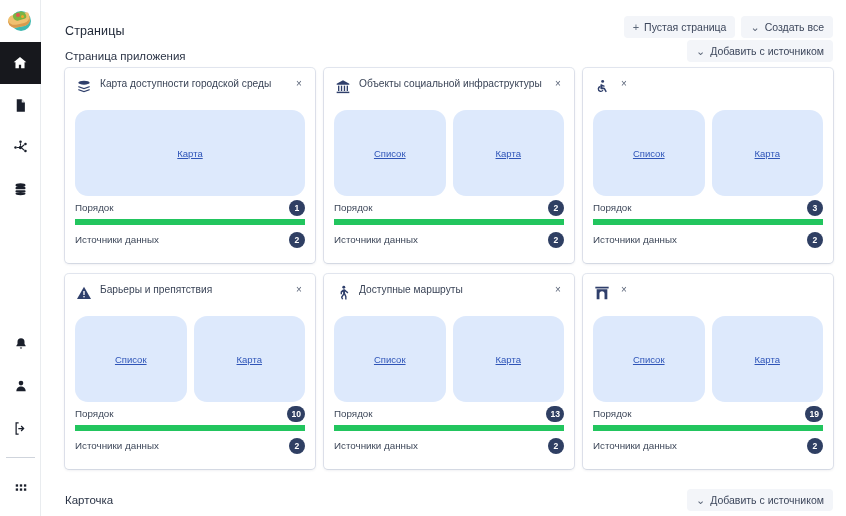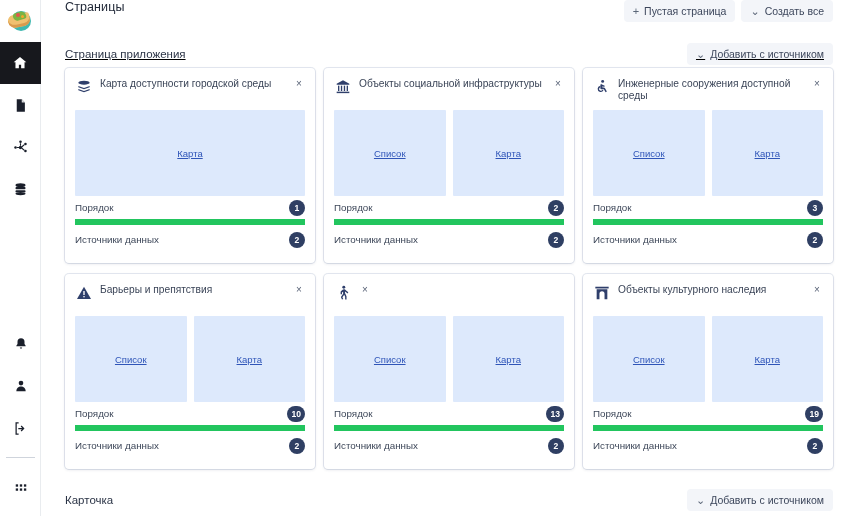--- a/index.html
+++ b/index.html
@@ -75,21 +75,21 @@
   }
 
   
   .main {
     flex: 1 1 auto; height: 516px; position: relative;
     background: #ffffff;
     overflow: hidden;
   }
 
   .page-header {
-    display: flex; align-items: flex-start; justify-content: space-between;
+    display: flex; align-items: flex-end; justify-content: space-between;
     padding: 0 13px 0 24px;
     height: 38px;
     gap: 32px;
   }
   .page-title {
     font-size: 12.5px; color: #222a39; letter-spacing: .1px;
   }
   .header-actions { display: flex; align-items: center; gap: 6px; }
   .ghost-btn {
     display: inline-flex; align-items: center; gap: 5px;
@@ -98,24 +98,23 @@
     padding: 5px 9px;
     font-size: 10.5px;
     color: #3d475c;
     font-family: inherit;
     cursor: pointer;
     white-space: nowrap;
   }
   .ghost-btn .gl { font-size: 11px; line-height: 1; color: #5b6678; }
 
   .section-head {
-    display: flex; align-items: center; justify-content: space-between;
+    display: flex; align-items: flex-end; justify-content: space-between;
     padding: 8px 13px 6px 24px;
     height: 30px;
-    text-decoration: underline;
   }
   .section-title { font-size: 11.5px; color: #2b3446; }
 
   .cards-area { padding: 0 13px 0 24px; }
   .card-row { display: flex; gap: 9px; margin-bottom: 11px; }
 
   .card {
     flex: 1 1 0;
     background: #ffffff;
     border-radius: 4px;
@@ -148,21 +147,21 @@
     width: 12px; height: 12px; line-height: 12px; text-align: center;
     font-size: 10px; color: #5a6478; cursor: pointer;
     margin-top: 1px;
   }
 
   .preview-row { display: flex; gap: 7px; margin-top: 3px; }
   .preview-box {
     flex: 1 1 0;
     height: 86px;
     background: #dde9fc;
-    border-radius: 1px;
+    border-radius: 13px;
     display: flex; align-items: center; justify-content: center;
   }
   .preview-box.single { flex: 1 1 100%; }
   .preview-link {
     font-size: 9.5px; color: #2f55b8;
     text-decoration: underline;
     cursor: pointer;
   }
 
   .meta-row {
@@ -372,21 +371,20 @@
           </div>
           <div class="card">
             <div class="card-head">
               <div class="card-icon">
                 <svg width="16" height="16" viewBox="0 0 24 24" fill="currentColor">
                   <circle cx="13" cy="3.6" r="2.2"></circle>
                   <path d="M11.2 7.2c-1 .2-1.6 1-1.6 2v4.6c0 .9.7 1.6 1.6 1.6h3.6l2.6 4.4 1.9-1.1-3-5.1c-.3-.5-.8-.8-1.4-.8h-2.3v-2l2.8 1.1 0.7-1.9-4.2-1.7c-.2-.1-.5-.1-.7-.1z"></path>
                   <path d="M14.3 16.6a4.6 4.6 0 1 1-4.8-6.3l.2 2.1a2.6 2.6 0 1 0 2.9 3.6z"></path>
                 </svg>
               </div>
-              <div class="card-title">Инженерные сооружения доступной среды</div>
               <div class="card-close">×</div>
             </div>
             <div class="preview-row">
               <div class="preview-box">
                 <span class="preview-link">Список</span>
               </div>
               <div class="preview-box">
                 <span class="preview-link">Карта</span>
               </div>
             </div>
@@ -431,20 +429,21 @@
             </div>
           </div>
           <div class="card">
             <div class="card-head">
               <div class="card-icon">
                 <svg width="16" height="16" viewBox="0 0 24 24" fill="currentColor">
                   <circle cx="13.2" cy="3.5" r="2.2"></circle>
                   <path d="M12 6.6 9.2 8.9c-.5.4-.8 1-.8 1.6v3.2h2.1v-2.6l1.6-1.1.1 3.2-2.9 4.1c-.3.4-.4.9-.2 1.4l1.4 3.2 1.9-.8-1.2-2.8 2.6-3.5 1.4 2.9v4.2h2.1v-4.5c0-.4-.1-.7-.2-1l-2.1-4.3.2-2.5 1.9 1.6 1.6 1.4 1.3-1.6-2.4-2.1-2.6-2.2c-.4-.4-1-.5-1.5-.3z"></path>
                 </svg>
               </div>
+              <div class="card-title">Доступные маршруты</div>
               <div class="card-close">×</div>
             </div>
             <div class="preview-row">
               <div class="preview-box">
                 <span class="preview-link">Список</span>
               </div>
               <div class="preview-box">
                 <span class="preview-link">Карта</span>
               </div>
             </div>
@@ -458,21 +457,20 @@
             </div>
           </div>
           <div class="card">
             <div class="card-head">
               <div class="card-icon">
                 <svg width="16" height="16" viewBox="0 0 24 24" fill="currentColor">
                   <rect x="2" y="2.6" width="20" height="2.6"></rect>
                   <path d="M4 6.4h16v15h-4.2v-8.4a3.8 3.8 0 0 0-7.6 0v8.4H4z"></path>
                 </svg>
               </div>
-              <div class="card-title">Объекты культурного наследия</div>
               <div class="card-close">×</div>
             </div>
             <div class="preview-row">
               <div class="preview-box">
                 <span class="preview-link">Список</span>
               </div>
               <div class="preview-box">
                 <span class="preview-link">Карта</span>
               </div>
             </div>

